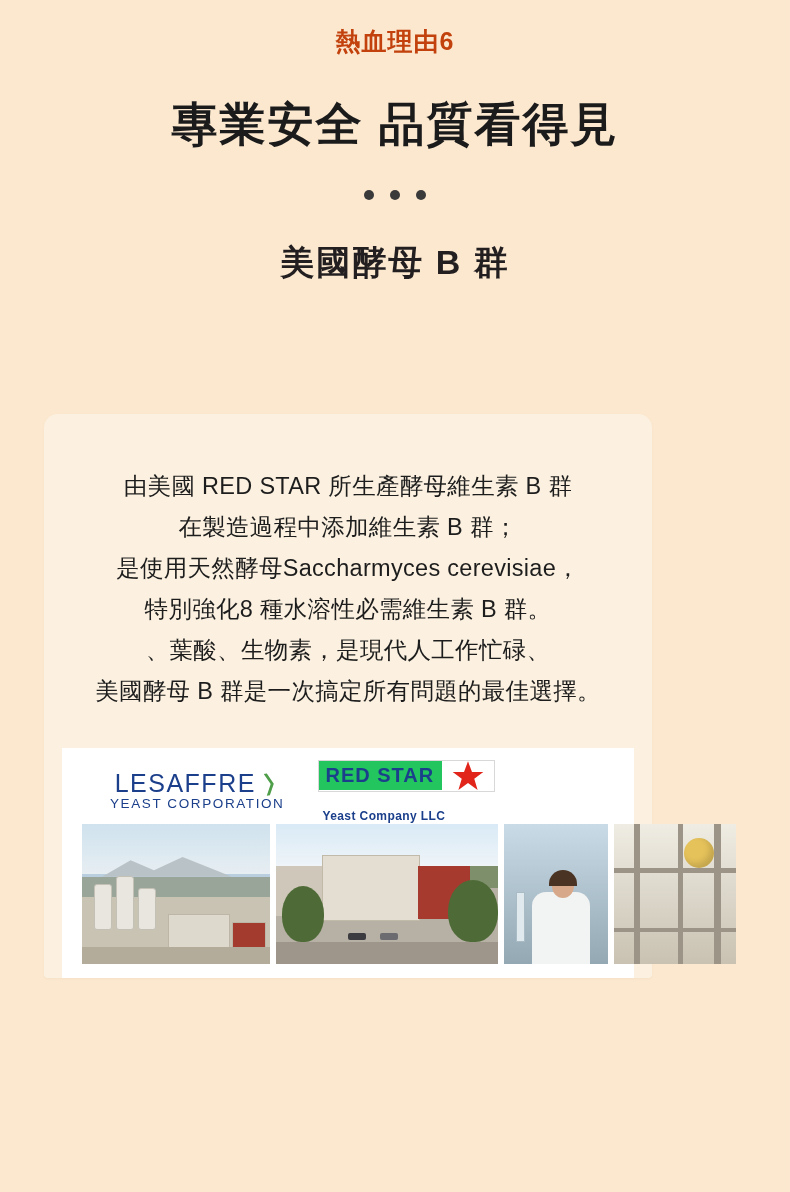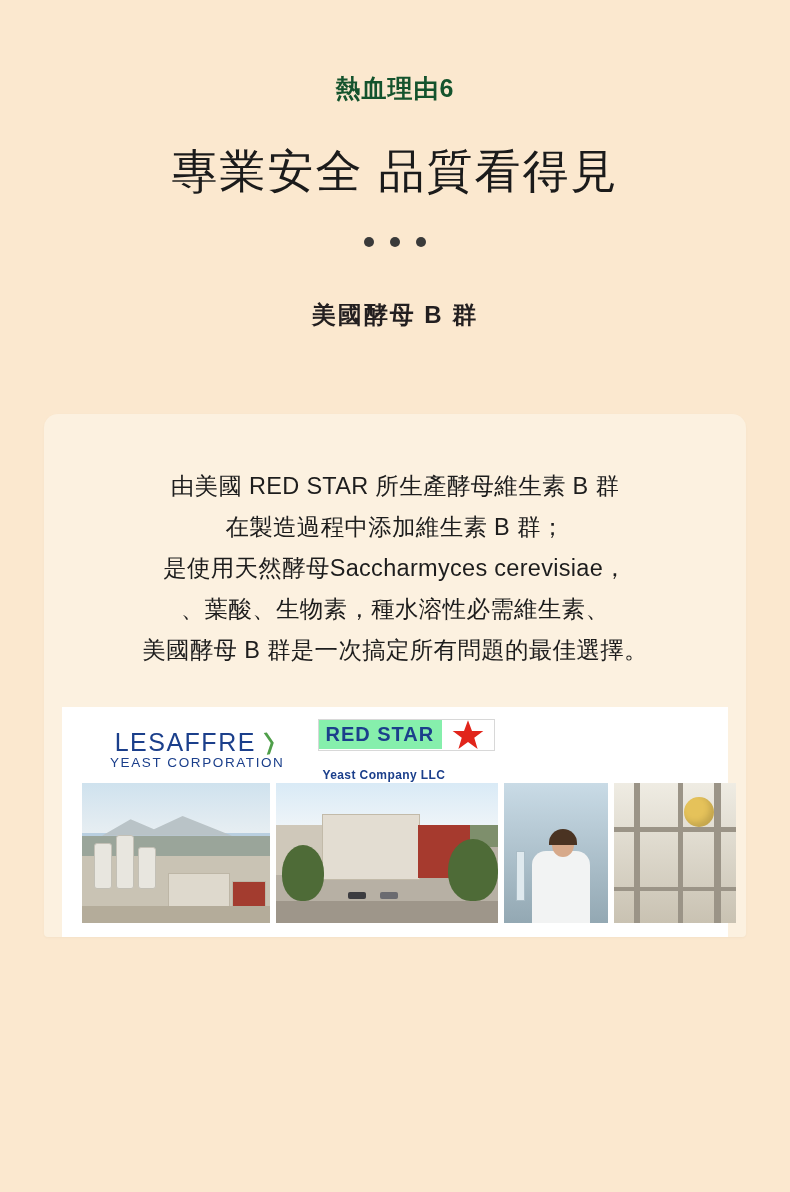--- a/index.html
+++ b/index.html
@@ -20,60 +20,60 @@
     height: 1192px;
     box-sizing: border-box;
   }
 
   
   .eyebrow {
     text-align: center;
     font-size: 25px;
     font-weight: 700;
     letter-spacing: 1px;
-    color: #14532d;
-    padding-top: 72px;
+    color: #c2410c;
+    padding-top: 25px;
   }
   .headline {
     text-align: center;
     font-size: 46px;
-    font-weight: 400;
+    font-weight: 700;
     letter-spacing: 2px;
     color: #1b1b1b;
     margin-top: 36px;
     white-space: nowrap;
   }
   .dots {
     display: flex;
     justify-content: center;
     gap: 16px;
     margin-top: 34px;
   }
   .dots span {
     display: block;
     width: 10px;
     height: 10px;
     border-radius: 50%;
     background: #3a3a3a;
   }
   .subhead {
     text-align: center;
-    font-size: 24px;
+    font-size: 34px;
     font-weight: 700;
     letter-spacing: 2px;
     color: #231f20;
-    margin-top: 52px;
+    margin-top: 40px;
   }
 
   
   .card {
     position: absolute;
     left: 44px;
     top: 414px;
-    width: 702px;
+    width: 608px;
     background: #fcf1e0;
     border-radius: 14px 14px 4px 4px;
     box-shadow: 0 1px 3px rgba(0,0,0,0.03);
     padding: 52px 18px 0 18px;
     box-sizing: border-box;
   }
   .card-text {
     text-align: center;
     font-size: 23.5px;
     line-height: 41px;
@@ -135,21 +135,21 @@
     align-items: center;
     background: #ffffff;
     border: 1px solid #d8d8d8;
   }
   .logo-redstar .rs-name {
     font-size: 20px;
     font-weight: 700;
     color: #1b3f8b;
     letter-spacing: 1px;
     padding: 3px 8px 3px 6px;
-    background: #86efac;
+    background: #22c55e;
   }
   .logo-redstar .rs-star {
     width: 52px;
     height: 30px;
     background: #ffffff;
     display: flex;
     align-items: center;
     justify-content: center;
   }
   .logo-redstar .rs-sub {
@@ -233,21 +233,22 @@
     <span></span>
   </div>
 
   <div class="subhead">美國酵母 B 群</div>
 
   <div class="card">
     <div class="card-text">
       <span class="line">由美國 RED STAR 所生產酵母維生素 B 群</span>
       <span class="line">在製造過程中添加維生素 B 群；</span>
       <span class="line">是使用天然酵母Saccharmyces cerevisiae，</span>
-      <span class="line">、葉酸、生物素，種水溶性必需維生素、</span>
+      <span class="line">特別強化8 種水溶性必需維生素 B 群。</span>
+      <span class="line">、葉酸、生物素，是現代人工作忙碌、</span>
       <span class="line">美國酵母 B 群是一次搞定所有問題的最佳選擇。</span>
     </div>
 
     <div class="photo-strip">
 
       <div class="logos">
         <div class="logo-lesaffre">
           <div class="l1"><span>LESAFFRE</span><span class="swoosh">❭</span></div>
           <div class="l2">YEAST CORPORATION</div>
         </div>

